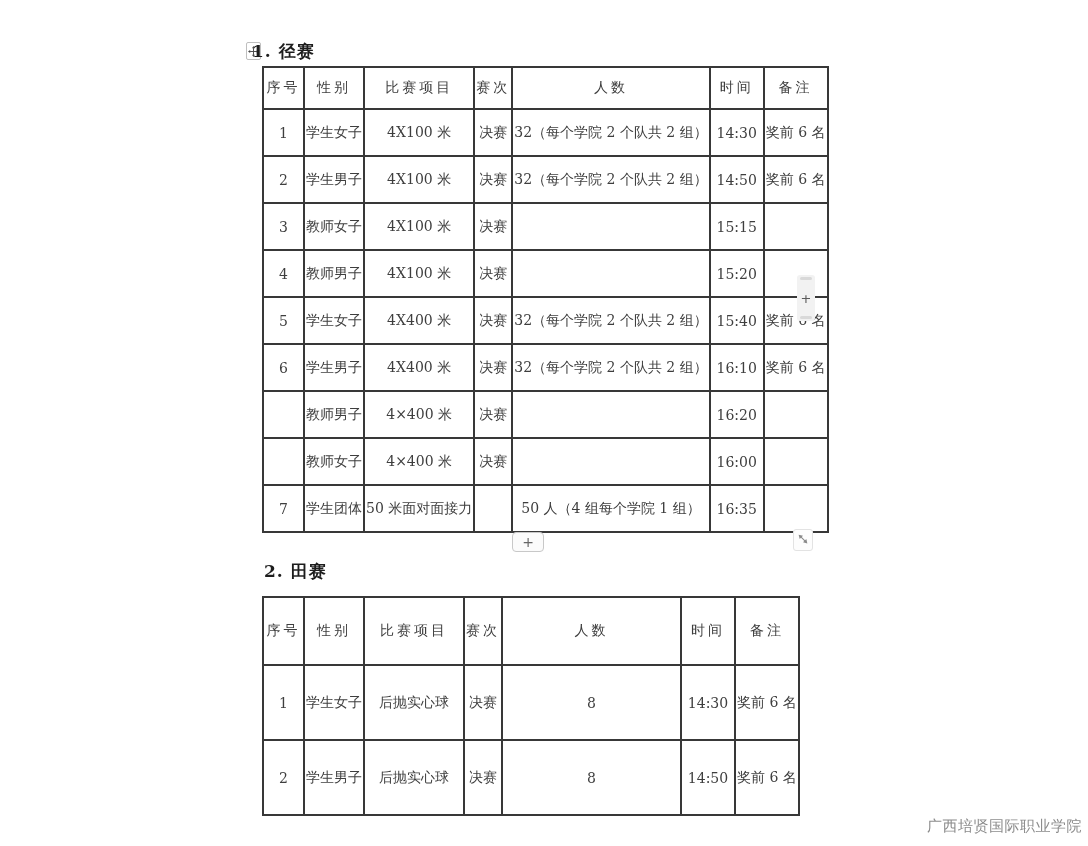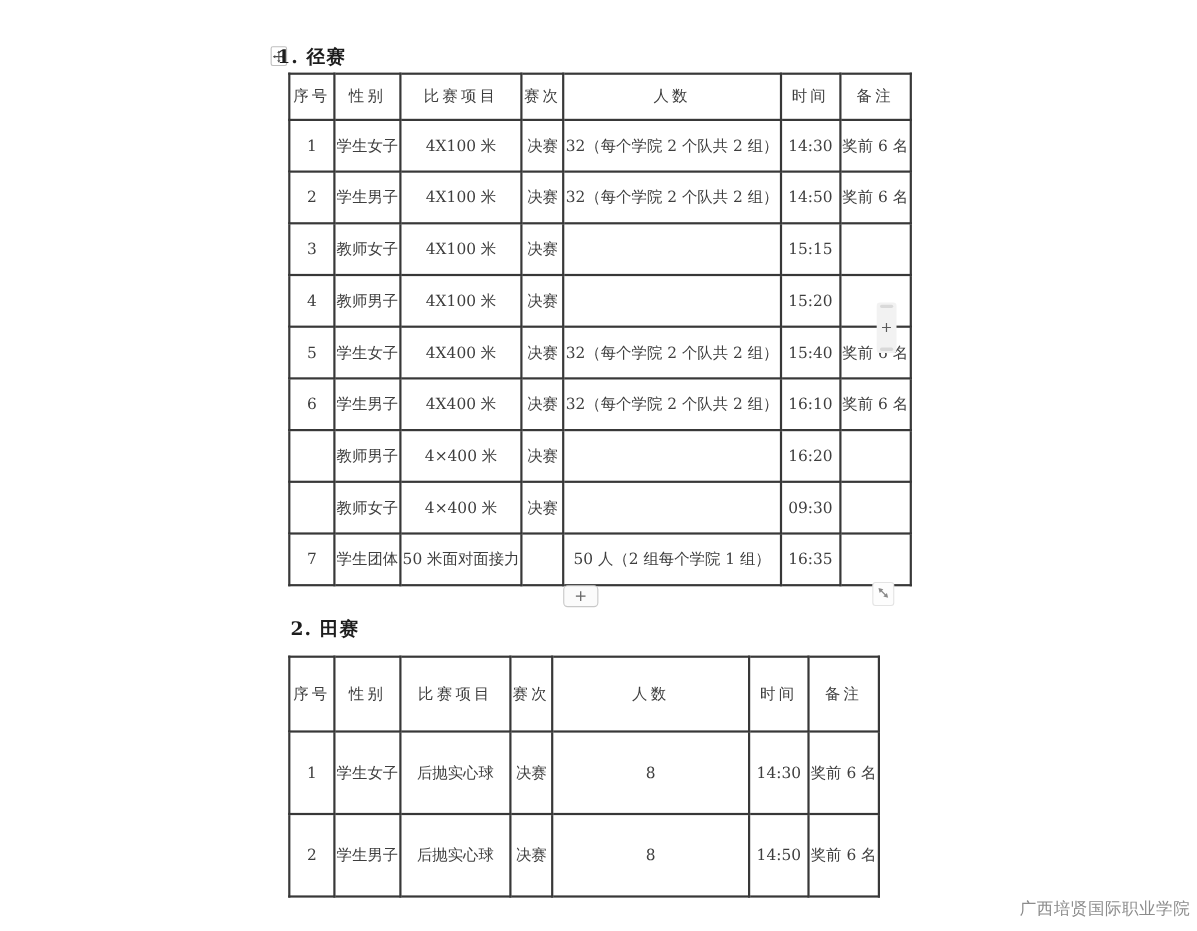--- a/index.html
+++ b/index.html
@@ -177,29 +177,29 @@
           <td style="border-color: rgb(56, 56, 56); color: rgb(62, 62, 62);"></td>
           <td style="border-color: rgb(56, 56, 56); color: rgb(62, 62, 62); margin-top: 44px;">16:20</td>
           <td style="border-color: rgb(56, 56, 56); color: rgb(62, 62, 62);"></td>
         </tr>
         <tr>
           <td style="border-color: rgb(56, 56, 56); color: rgb(62, 62, 62);"></td>
           <td style="border-color: rgb(56, 56, 56); color: rgb(62, 62, 62);">教师女子</td>
           <td style="border-color: rgb(56, 56, 56); color: rgb(62, 62, 62);">4×400 米</td>
           <td style="border-color: rgb(56, 56, 56); color: rgb(62, 62, 62);">决赛</td>
           <td style="border-color: rgb(56, 56, 56); color: rgb(62, 62, 62);"></td>
-          <td style="border-color: rgb(56, 56, 56); color: rgb(62, 62, 62);">09:30</td>
+          <td style="border-color: rgb(56, 56, 56); color: rgb(62, 62, 62);">16:00</td>
           <td style="border-color: rgb(56, 56, 56); color: rgb(62, 62, 62);"></td>
         </tr>
         <tr>
           <td style="border-color: rgb(56, 56, 56); color: rgb(62, 62, 62);">7</td>
           <td style="border-color: rgb(56, 56, 56); color: rgb(62, 62, 62);">学生团体</td>
           <td style="border-color: rgb(56, 56, 56); color: rgb(62, 62, 62);">50 米面对面接力</td>
           <td style="border-color: rgb(56, 56, 56); color: rgb(62, 62, 62);"></td>
-          <td style="border-color: rgb(56, 56, 56); color: rgb(62, 62, 62);">50 人（2 组每个学院 1 组）</td>
+          <td style="border-color: rgb(56, 56, 56); color: rgb(62, 62, 62);">50 人（4 组每个学院 1 组）</td>
           <td style="border-color: rgb(56, 56, 56); color: rgb(62, 62, 62);">16:35</td>
           <td style="border-color: rgb(56, 56, 56); color: rgb(62, 62, 62);"></td>
         </tr>
       </tbody>
     </table>
 
   <div class="v-addbar">
     <span class="cap"></span>
     <span class="plus">+</span>
     <span class="cap"></span>

